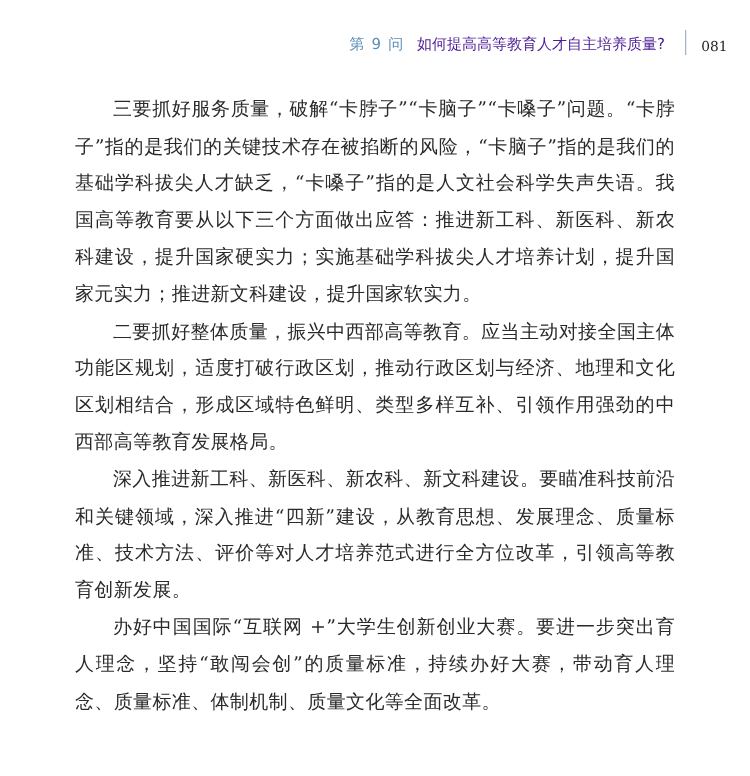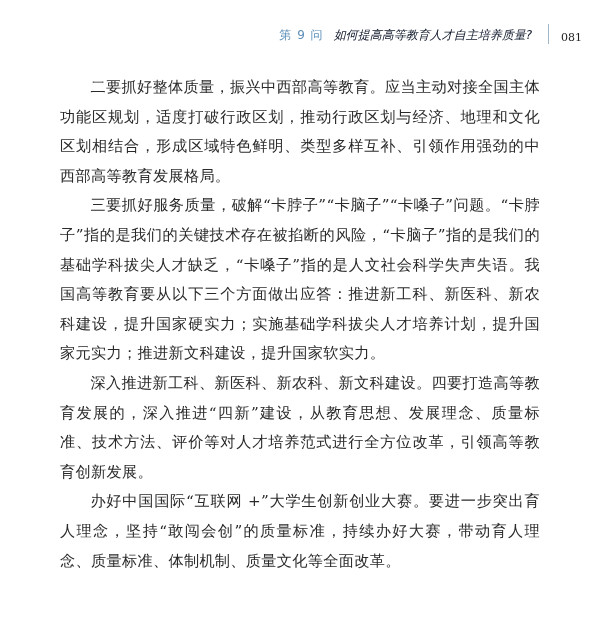--- a/index.html
+++ b/index.html
@@ -10,21 +10,21 @@
     color: #2a2a2a;
     position: relative;
   }
   .header {
     position: absolute; top: 22px; right: 18px;
     display: flex; align-items: flex-end;
     font-family: "DejaVu Sans", "Liberation Sans", sans-serif;
     font-size: 12px; height: 22px;
   }
   .chapter { color: #5b8fb8; margin-right: 10px; letter-spacing: 1px; }
-  .question-title { color: #0f172a; font-style: italic; }
+  .question-title { color: #4c1d95; }
   .divider { width: 1px; height: 20px; background: #9fb5c8; margin: 0 12px 0 16px; }
   .page-number { font-family: "DejaVu Serif", "Liberation Serif", serif; font-size: 11px; color: #222; }
   .content {
     position: absolute; top: 73px; left: 60px; width: 480px;
   }
   .para {
     margin: 0; font-size: 15.2px; line-height: 29.6px;
     text-indent: 2em; text-align: justify; letter-spacing: 0.3px;
   }
 </style>
@@ -32,17 +32,17 @@
 <body>
 
 <div class="header">
   <span class="chapter">第 9 问</span>
   <span class="question-title">如何提高高等教育人才自主培养质量?</span>
   <span class="divider"></span>
   <span class="page-number">081</span>
 </div>
 
 <div class="content">
+  <p class="para">三要抓好服务质量，破解“卡脖子”“卡脑子”“卡嗓子”问题。“卡脖子”指的是我们的关键技术存在被掐断的风险，“卡脑子”指的是我们的基础学科拔尖人才缺乏，“卡嗓子”指的是人文社会科学失声失语。我国高等教育要从以下三个方面做出应答：推进新工科、新医科、新农科建设，提升国家硬实力；实施基础学科拔尖人才培养计划，提升国家元实力；推进新文科建设，提升国家软实力。</p>
   <p class="para">二要抓好整体质量，振兴中西部高等教育。应当主动对接全国主体功能区规划，适度打破行政区划，推动行政区划与经济、地理和文化区划相结合，形成区域特色鲜明、类型多样互补、引领作用强劲的中西部高等教育发展格局。</p>
-  <p class="para">三要抓好服务质量，破解“卡脖子”“卡脑子”“卡嗓子”问题。“卡脖子”指的是我们的关键技术存在被掐断的风险，“卡脑子”指的是我们的基础学科拔尖人才缺乏，“卡嗓子”指的是人文社会科学失声失语。我国高等教育要从以下三个方面做出应答：推进新工科、新医科、新农科建设，提升国家硬实力；实施基础学科拔尖人才培养计划，提升国家元实力；推进新文科建设，提升国家软实力。</p>
-  <p class="para">深入推进新工科、新医科、新农科、新文科建设。四要打造高等教育发展的，深入推进“四新”建设，从教育思想、发展理念、质量标准、技术方法、评价等对人才培养范式进行全方位改革，引领高等教育创新发展。</p>
+  <p class="para">深入推进新工科、新医科、新农科、新文科建设。要瞄准科技前沿和关键领域，深入推进“四新”建设，从教育思想、发展理念、质量标准、技术方法、评价等对人才培养范式进行全方位改革，引领高等教育创新发展。</p>
   <p class="para">办好中国国际“互联网 +”大学生创新创业大赛。要进一步突出育人理念，坚持“敢闯会创”的质量标准，持续办好大赛，带动育人理念、质量标准、体制机制、质量文化等全面改革。</p>
 </div>
 
 </body></html>

